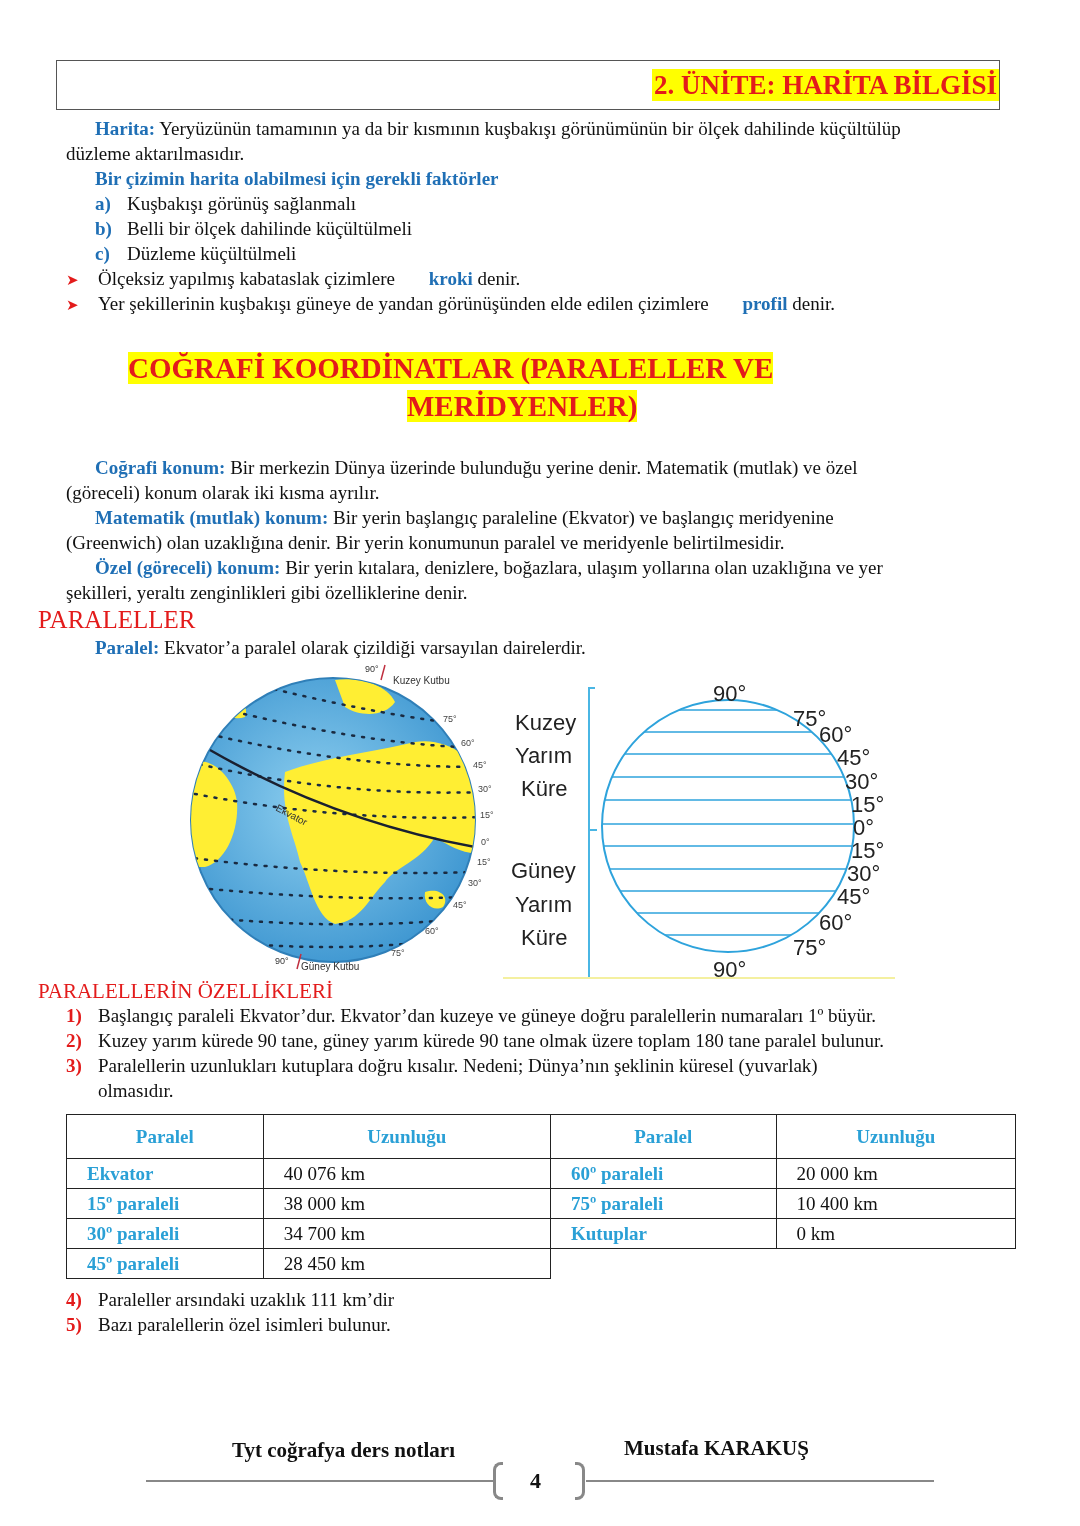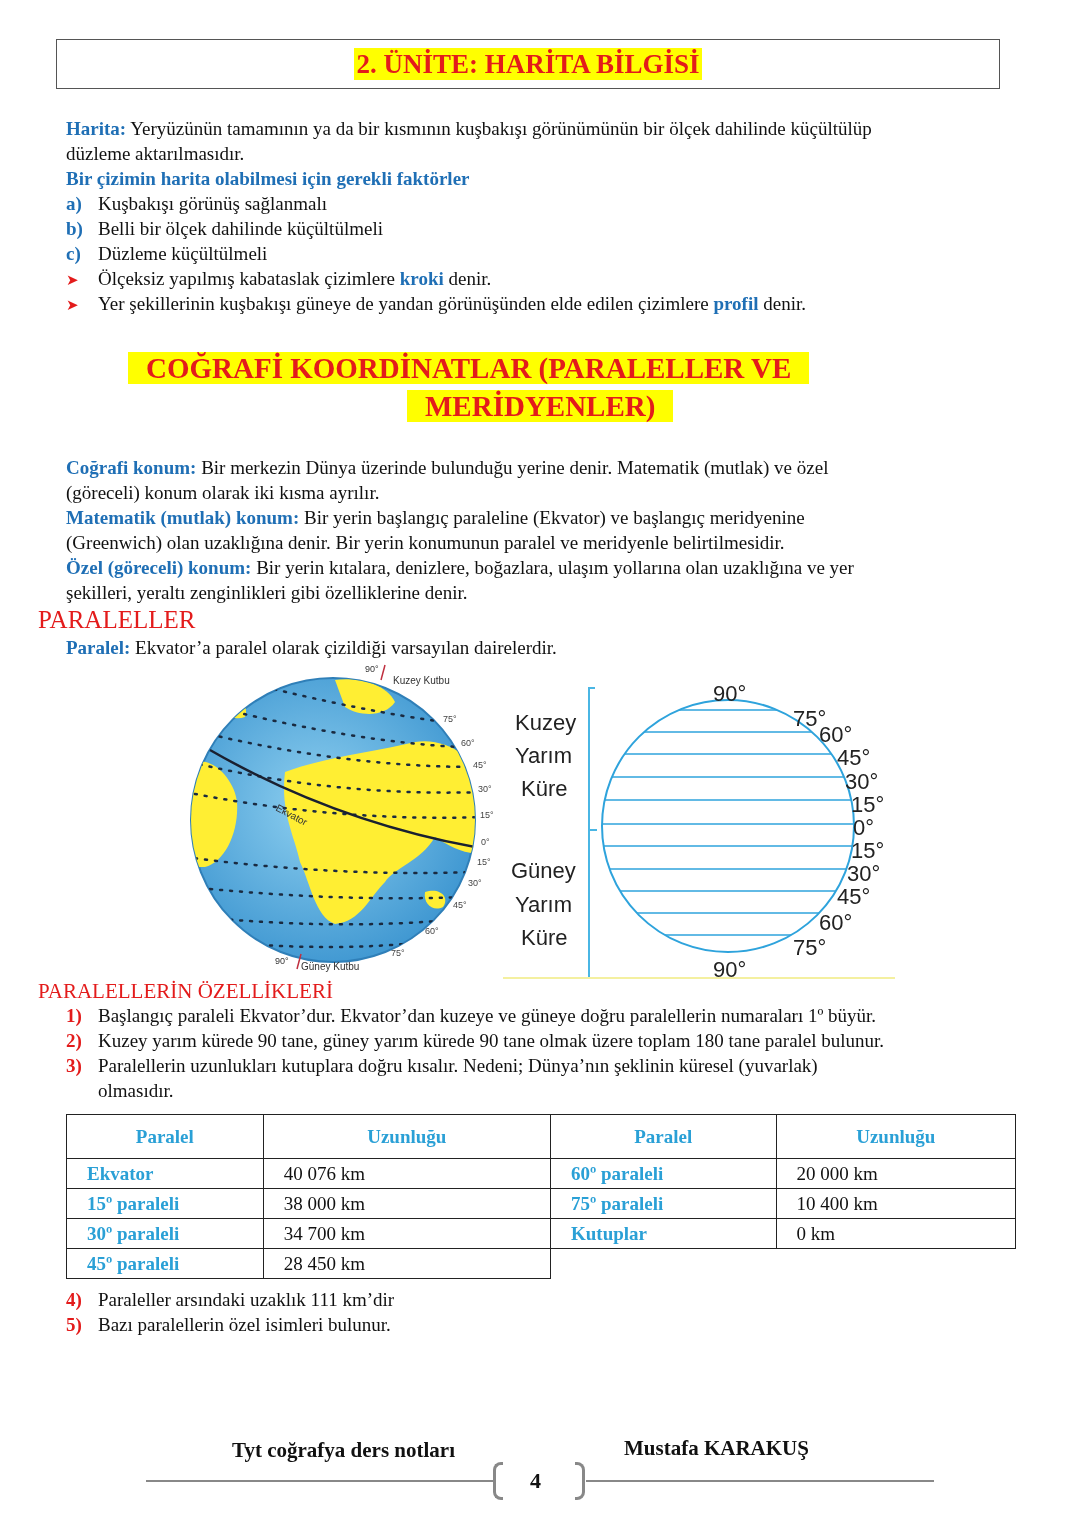--- a/index.html
+++ b/index.html
@@ -1,30 +1,30 @@
 <!DOCTYPE html>
 <html><head>
 <meta charset="utf-8">
 <style>
   * { box-sizing: border-box; margin: 0; padding: 0; }
   html, body { width: 1080px; height: 1526px; background: #ffffff; overflow: hidden; }
   body { position: relative; font-family: "Liberation Serif", serif; color: #111; }
 
-  .title-box { position: absolute; left: 56px; top: 39px; width: 944px; height: 50px; border: 1.5px solid #555; display: flex; align-items: center; justify-content: center; }
+  .title-box { position: absolute; left: 56px; top: 60px; width: 944px; height: 50px; border: 1.5px solid #555; display: flex; align-items: center; justify-content: flex-end; }
   .hl { background: #ffff00; color: #e31b1b; font-weight: bold; }
   .title-box .hl { font-size: 27px; padding: 0 2px; line-height: 32px; }
 
   .line { position: absolute; left: 66px; font-size: 19px; line-height: 25px; white-space: nowrap; }
-  .blue { color: #1f6fb5; font-weight: bold; }
+  .blue { color: #1f6fb5; font-weight: bold; margin-left: 29px; }
   .red { color: #e31b1b; font-weight: bold; }
   .lbl { display: inline-block; width: 32px; }
   .arrow { display: inline-block; width: 32px; color: #e31b1b; font-size: 15px; }
 
   .sec-title { position: absolute; font-size: 29px; line-height: 36px; }
-  .sec-title .hl { padding: 0 18px; }
+  .sec-title .hl { padding: 0 0; }
 
   .h-red { position: absolute; left: 38px; color: #e31b1b; font-weight: normal; white-space: nowrap; }
 
   .fig-globe { position: absolute; left: 185px; top: 662px; width: 320px; height: 316px; }
   .fig-diagram { position: absolute; left: 503px; top: 672px; width: 392px; height: 310px; }
 
   table.par { position: absolute; border-collapse: collapse; font-size: 19px; }
   table.par td, table.par th { border: 1.5px solid #222; height: 30px; padding: 0 20px; text-align: left; }
   table.par th { color: #2aa0d6; font-weight: bold; text-align: center; height: 44px; }
   table.par td.name { color: #2aa0d6; font-weight: bold; }

